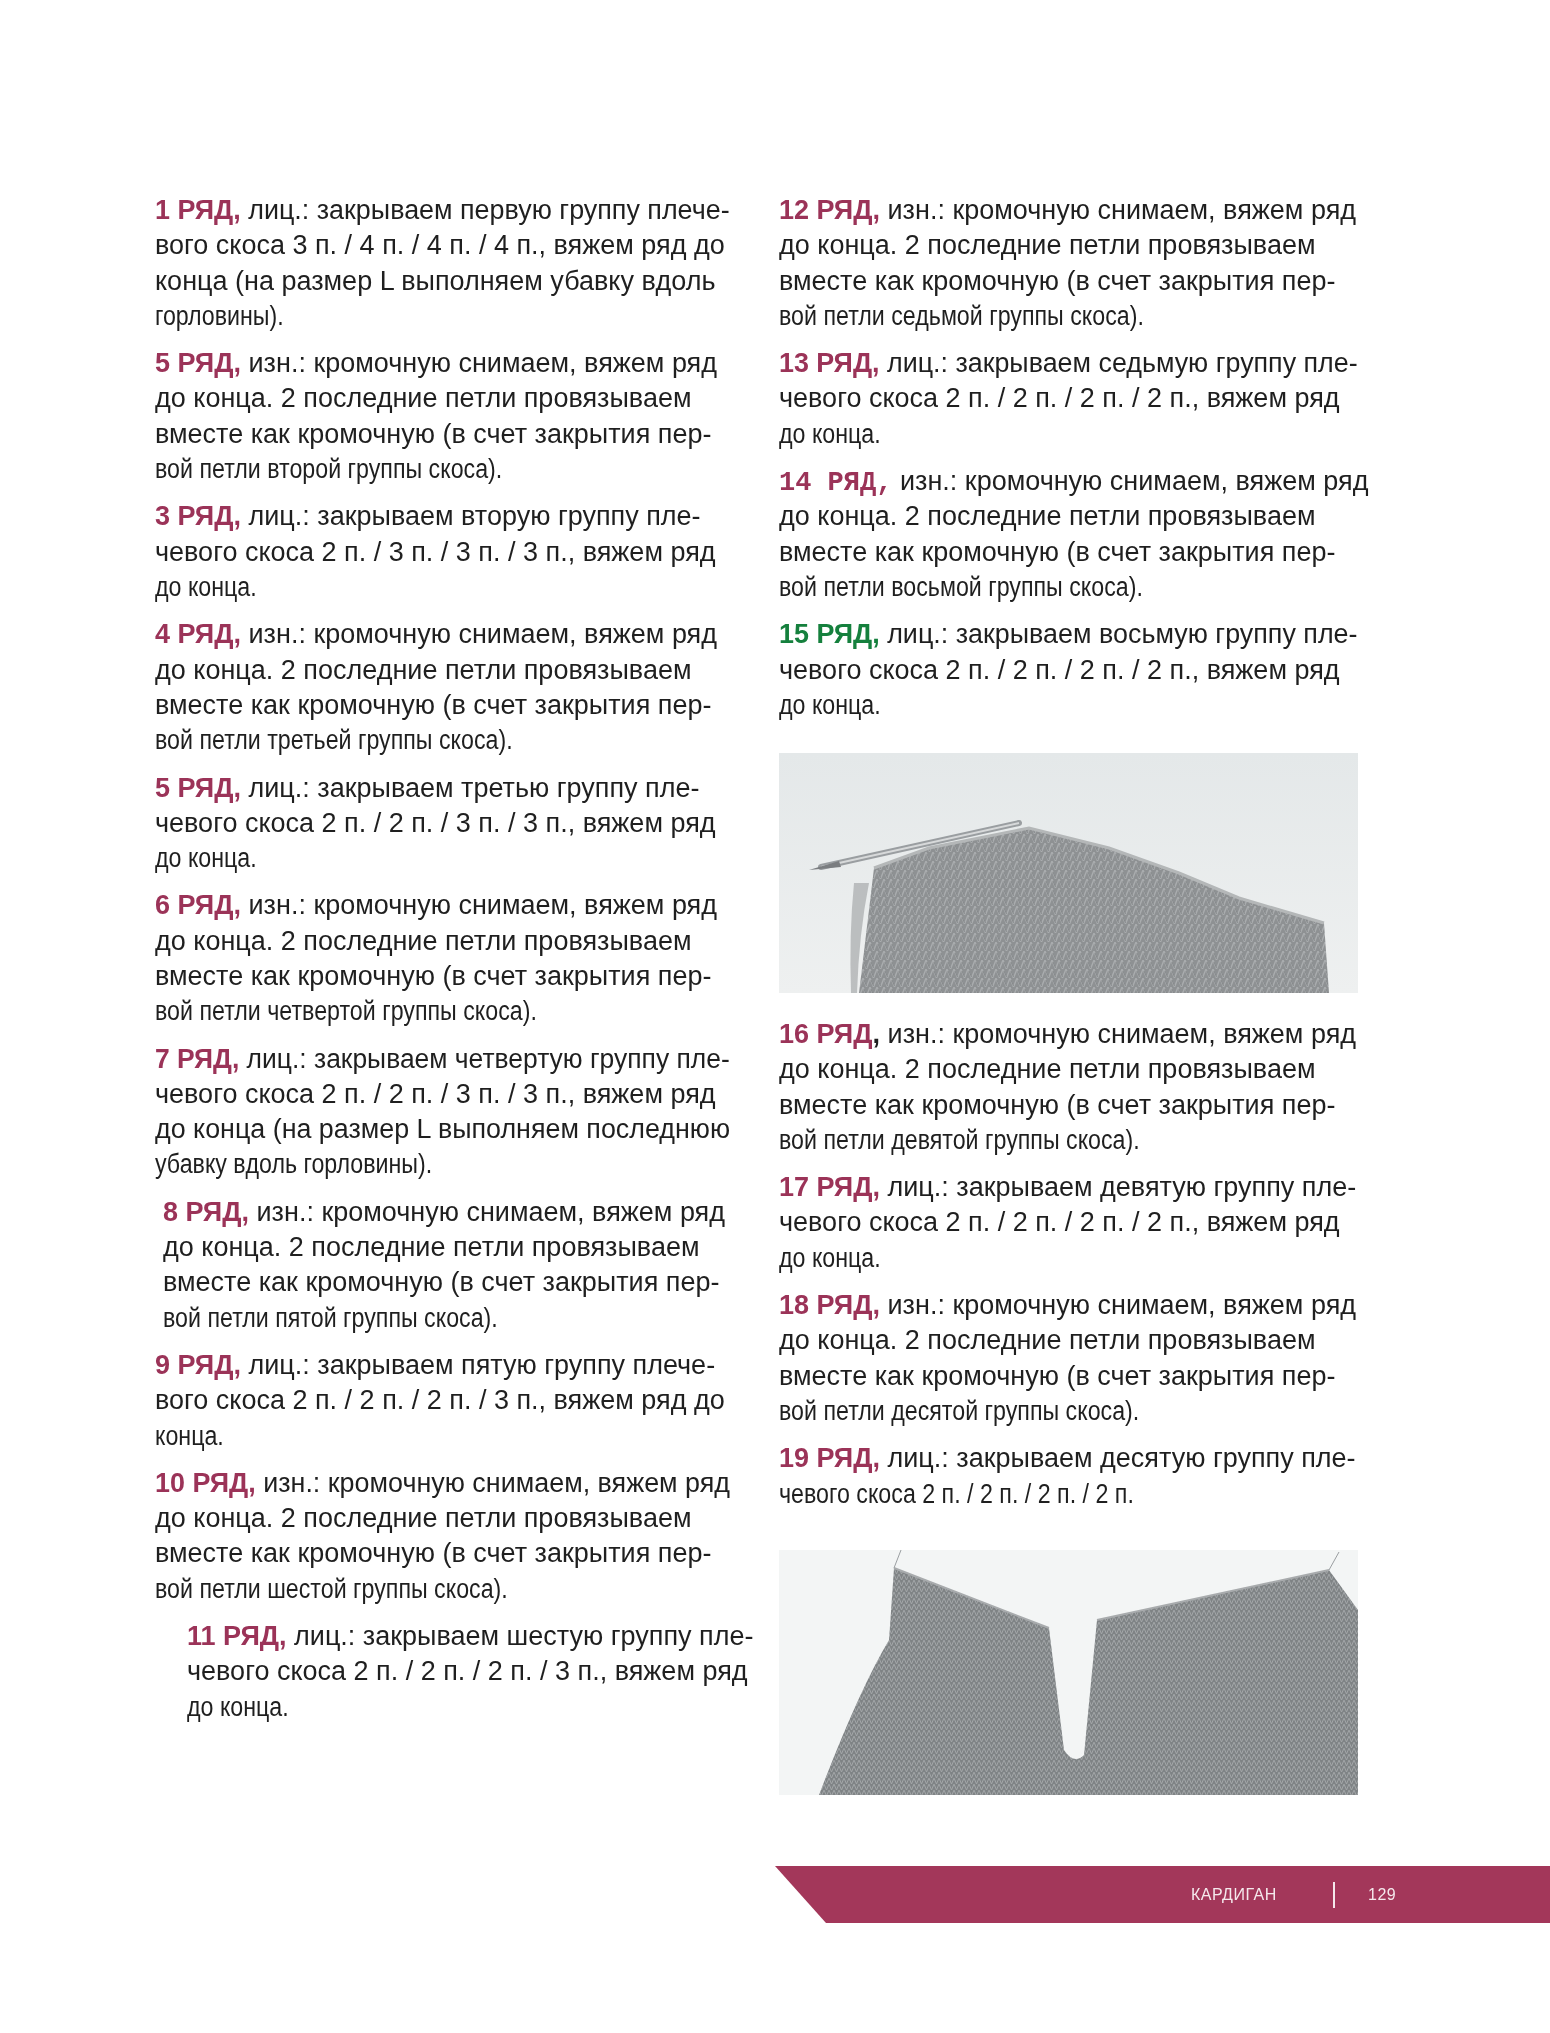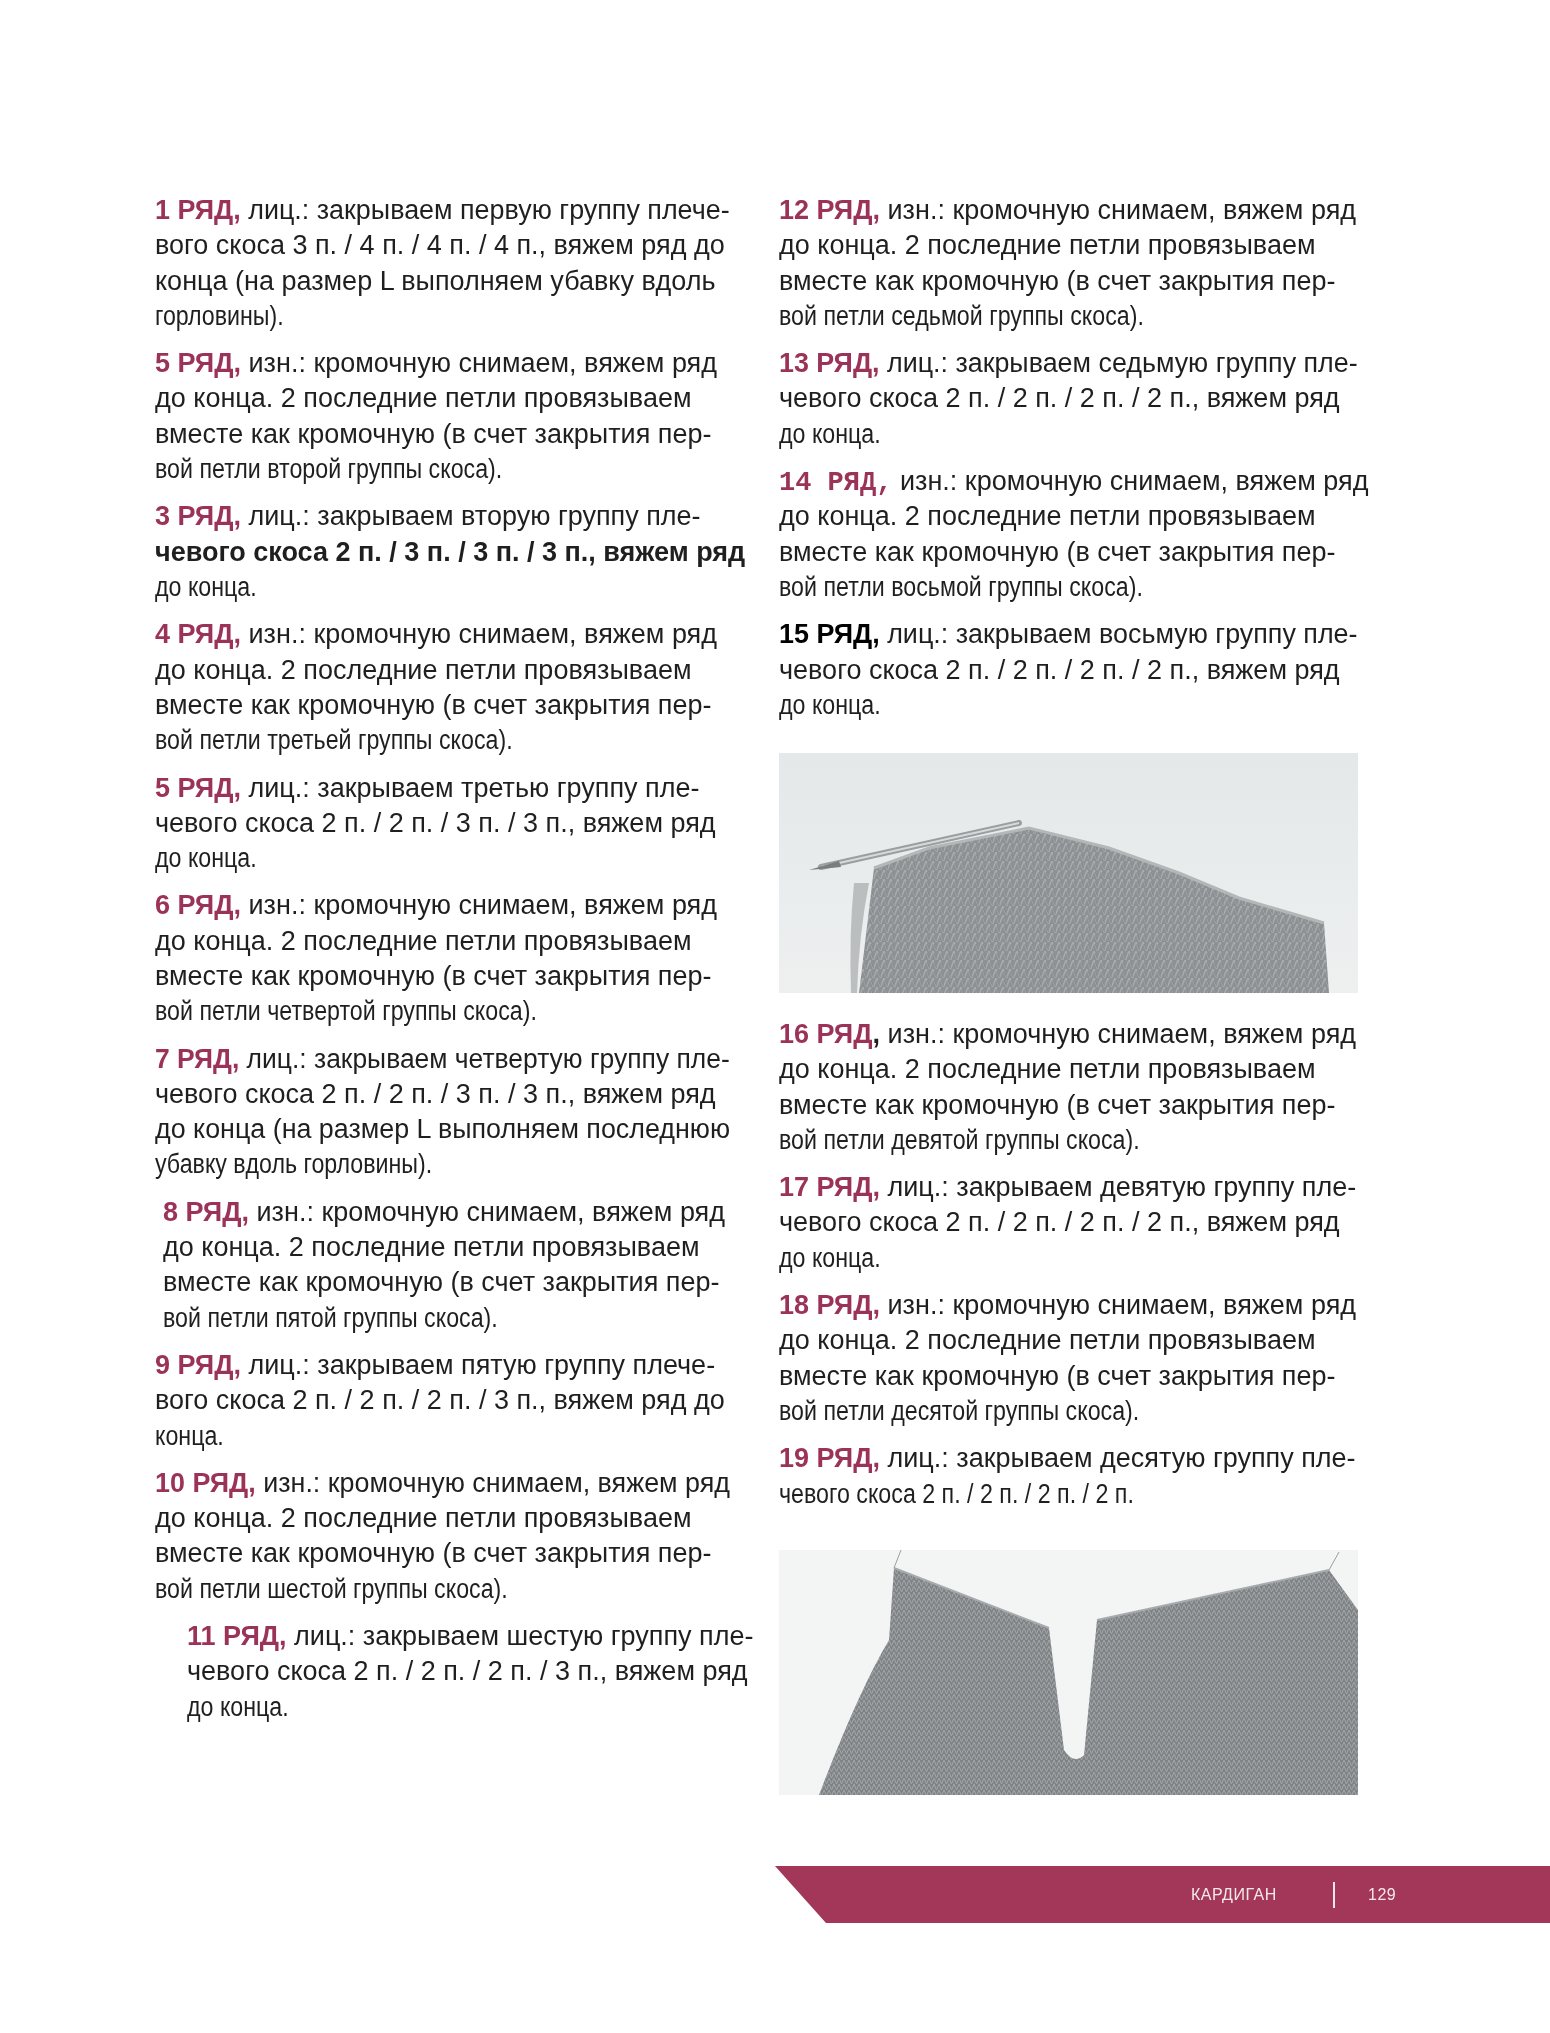--- a/index.html
+++ b/index.html
@@ -34,21 +34,21 @@
       <div class="line" style="transform: scaleX(0.86); width: 575px;"><span>горловины).</span></div>
     </div>
     <div class="block para" style="top: 346.2px;">
       <div class="line" style="transform: scaleX(1); width: 575px;"><span class="head" style="color: rgb(155, 51, 88);">5 РЯД,</span> <span>изн.: кромочную снимаем, вяжем ряд</span></div>
       <div class="line" style="transform: scaleX(1); width: 575px;"><span>до конца. 2 последние петли провязываем</span></div>
       <div class="line" style="transform: scaleX(1); width: 575px;"><span>вместе как кромочную (в счет закрытия пер-</span></div>
       <div class="line" style="transform: scaleX(0.86); width: 575px;"><span>вой петли второй группы скоса).</span></div>
     </div>
     <div class="block para" style="top: 499.4px;">
       <div class="line" style="transform: scaleX(1); width: 575px;"><span class="head" style="color: rgb(155, 51, 88);">3 РЯД,</span> <span>лиц.: закрываем вторую группу пле-</span></div>
-      <div class="line" style="transform: scaleX(1); width: 575px; font-weight: bold;"><span>чевого скоса 2 п. / 3 п. / 3 п. / 3 п., вяжем ряд</span></div>
+      <div class="line" style="transform: scaleX(1); width: 575px;"><span>чевого скоса 2 п. / 3 п. / 3 п. / 3 п., вяжем ряд</span></div>
       <div class="line" style="transform: scaleX(0.86); width: 575px;"><span>до конца.</span></div>
     </div>
     <div class="block para" style="top: 617.3px;">
       <div class="line" style="transform: scaleX(1); width: 575px;"><span class="head" style="color: rgb(155, 51, 88);">4 РЯД,</span> <span>изн.: кромочную снимаем, вяжем ряд</span></div>
       <div class="line" style="transform: scaleX(1); width: 575px;"><span>до конца. 2 последние петли провязываем</span></div>
       <div class="line" style="transform: scaleX(1); width: 575px;"><span>вместе как кромочную (в счет закрытия пер-</span></div>
       <div class="line" style="transform: scaleX(0.86); width: 575px;"><span>вой петли третьей группы скоса).</span></div>
     </div>
     <div class="block para" style="top: 770.5px;">
       <div class="line" style="transform: scaleX(1); width: 575px;"><span class="head" style="color: rgb(155, 51, 88);">5 РЯД,</span> <span>лиц.: закрываем третью группу пле-</span></div>
@@ -140,21 +140,21 @@
       <div class="line" style="transform: scaleX(1); width: 579px;"><span>чевого скоса 2 п. / 2 п. / 2 п. / 2 п., вяжем ряд</span></div>
       <div class="line" style="transform: scaleX(0.86); width: 579px;"><span>до конца.</span></div>
     </div>
     <div class="block para" style="top: 464.1px;">
       <div class="line" style="transform: scaleX(1); width: 579px;"><span class="head" style="color: rgb(155, 51, 88); font-family: Liberation Mono, monospace;">14 РЯД,</span> <span>изн.: кромочную снимаем, вяжем ряд</span></div>
       <div class="line" style="transform: scaleX(1); width: 579px;"><span>до конца. 2 последние петли провязываем</span></div>
       <div class="line" style="transform: scaleX(1); width: 579px;"><span>вместе как кромочную (в счет закрытия пер-</span></div>
       <div class="line" style="transform: scaleX(0.86); width: 579px;"><span>вой петли восьмой группы скоса).</span></div>
     </div>
     <div class="block para" style="top: 617.3px;">
-      <div class="line" style="transform: scaleX(0.996558); width: 581px;"><span class="head" style="color: #000000;">15 РЯД,</span> <span>лиц.: закрываем восьмую группу пле-</span></div>
+      <div class="line" style="transform: scaleX(0.996558); width: 581px;"><span class="head" style="color: #15803d;">15 РЯД,</span> <span>лиц.: закрываем восьмую группу пле-</span></div>
       <div class="line" style="transform: scaleX(1); width: 579px;"><span>чевого скоса 2 п. / 2 п. / 2 п. / 2 п., вяжем ряд</span></div>
       <div class="line" style="transform: scaleX(0.86); width: 579px;"><span>до конца.</span></div>
     </div>
     <div class="block para" style="top: 1017px;">
       <div class="line" style="transform: scaleX(1); width: 579px;"><span class="head" style="color: rgb(155, 51, 88);">16 РЯД</span><span class="head-comma">,</span> <span>изн.: кромочную снимаем, вяжем ряд</span></div>
       <div class="line" style="transform: scaleX(1); width: 579px;"><span>до конца. 2 последние петли провязываем</span></div>
       <div class="line" style="transform: scaleX(1); width: 579px;"><span>вместе как кромочную (в счет закрытия пер-</span></div>
       <div class="line" style="transform: scaleX(0.86); width: 579px;"><span>вой петли девятой группы скоса).</span></div>
     </div>
     <div class="block para" style="top: 1170.2px;">

